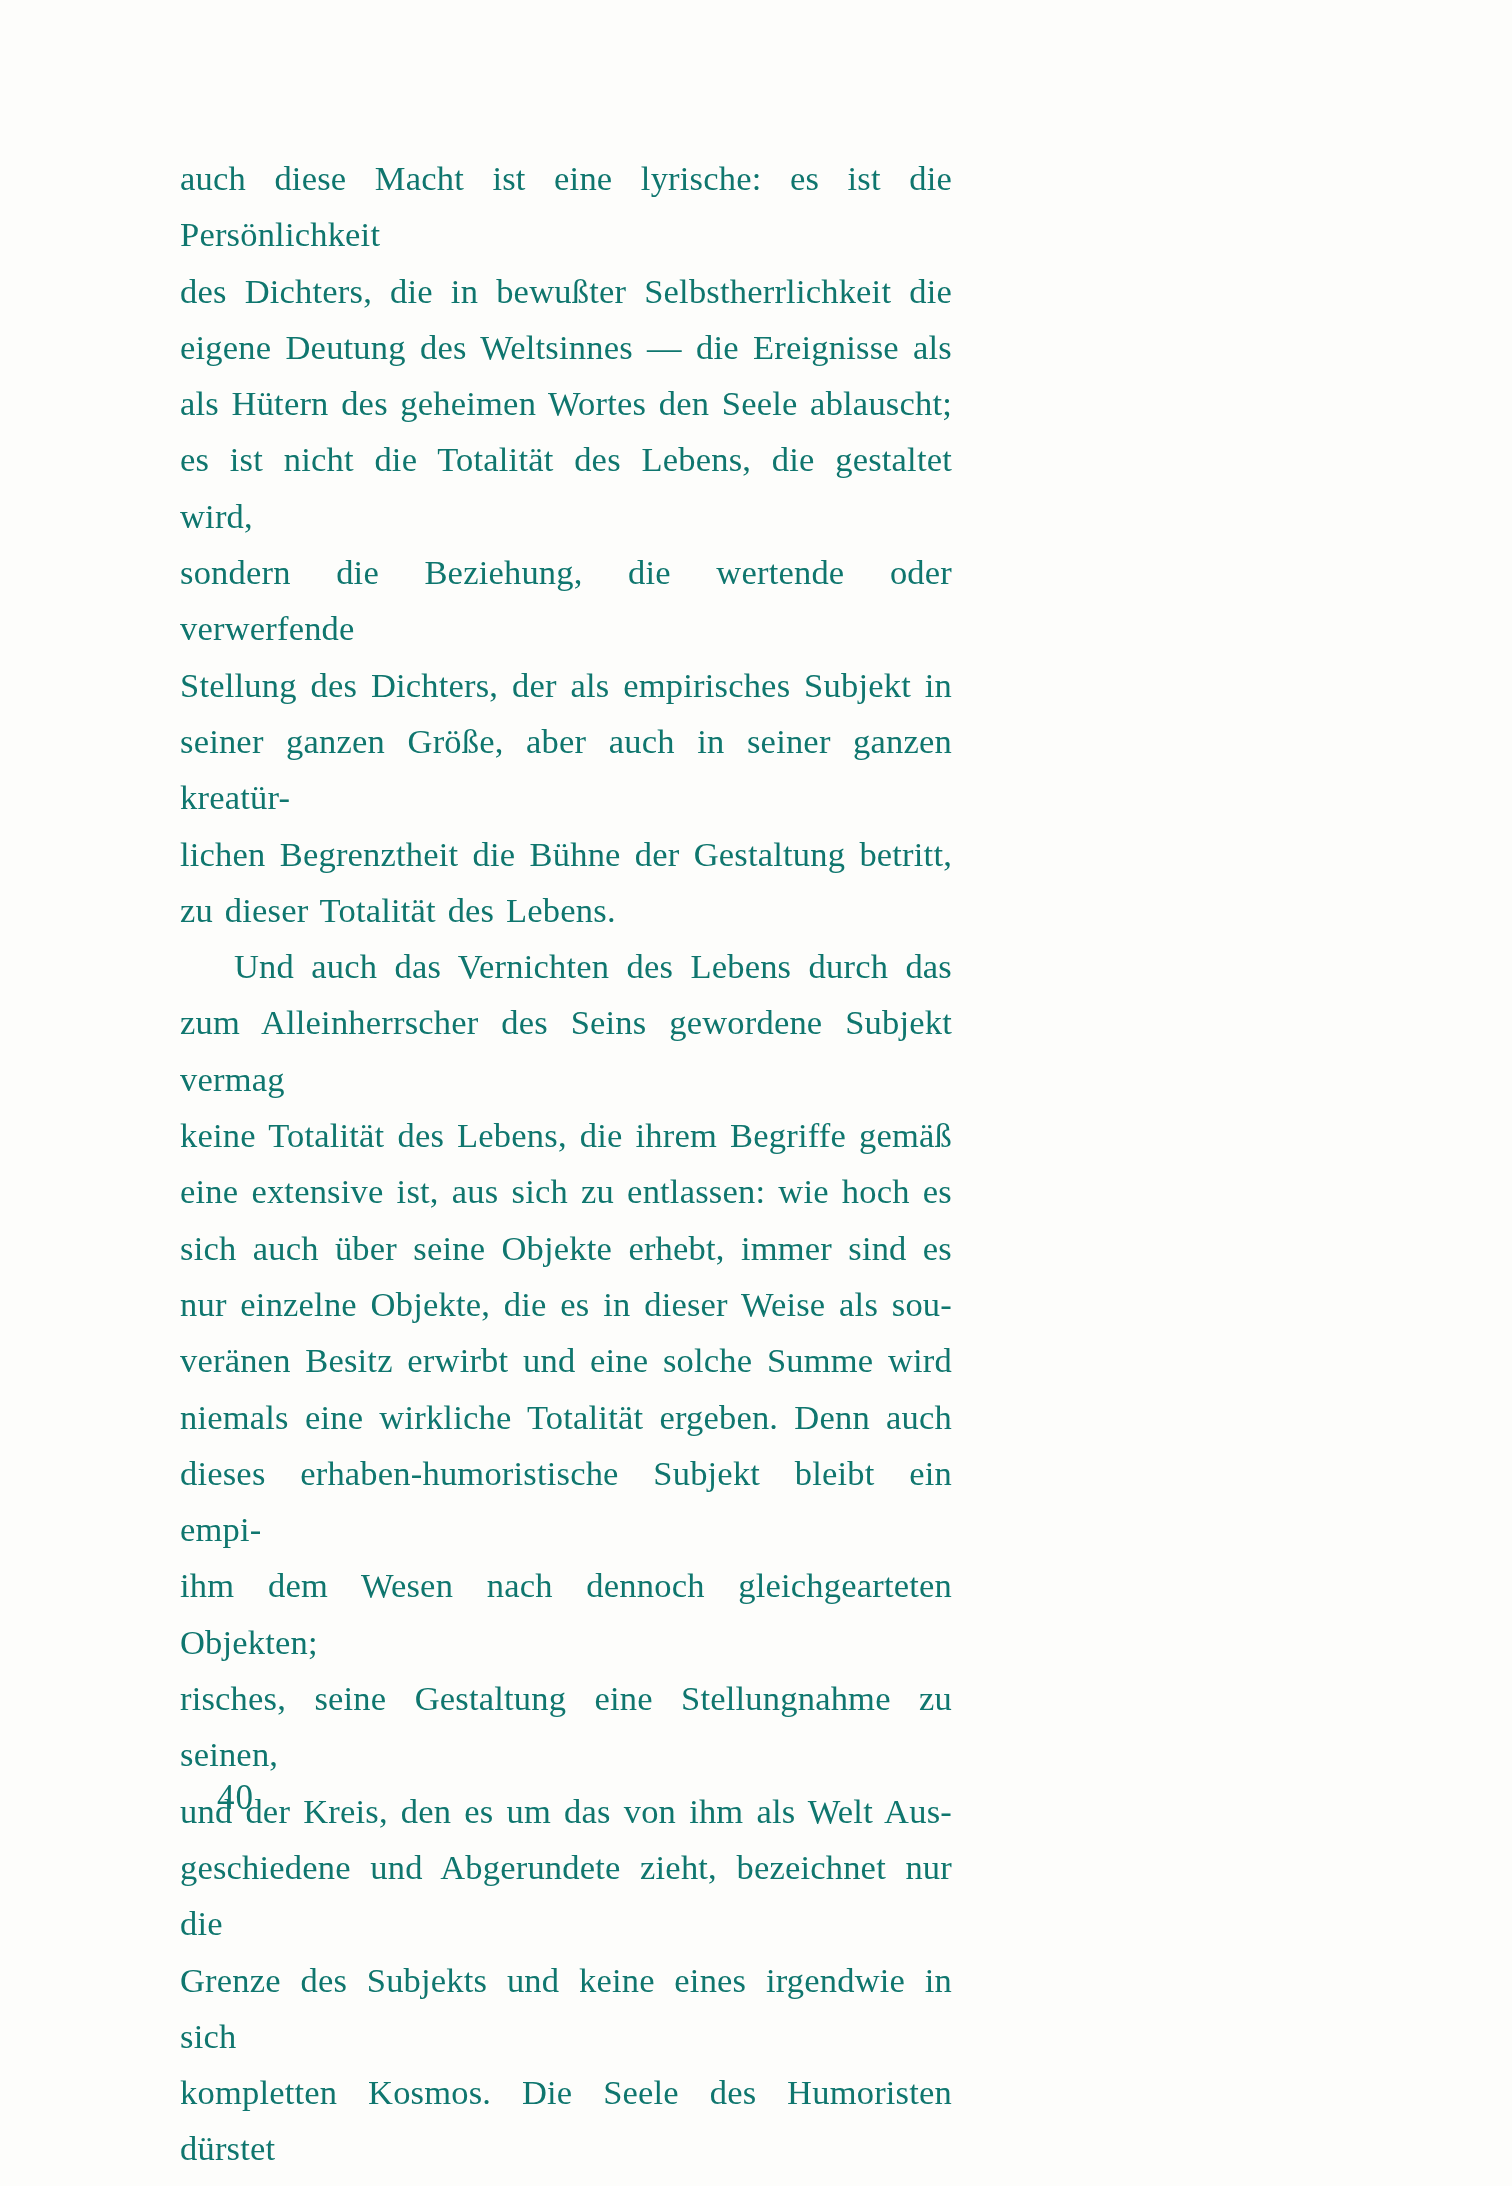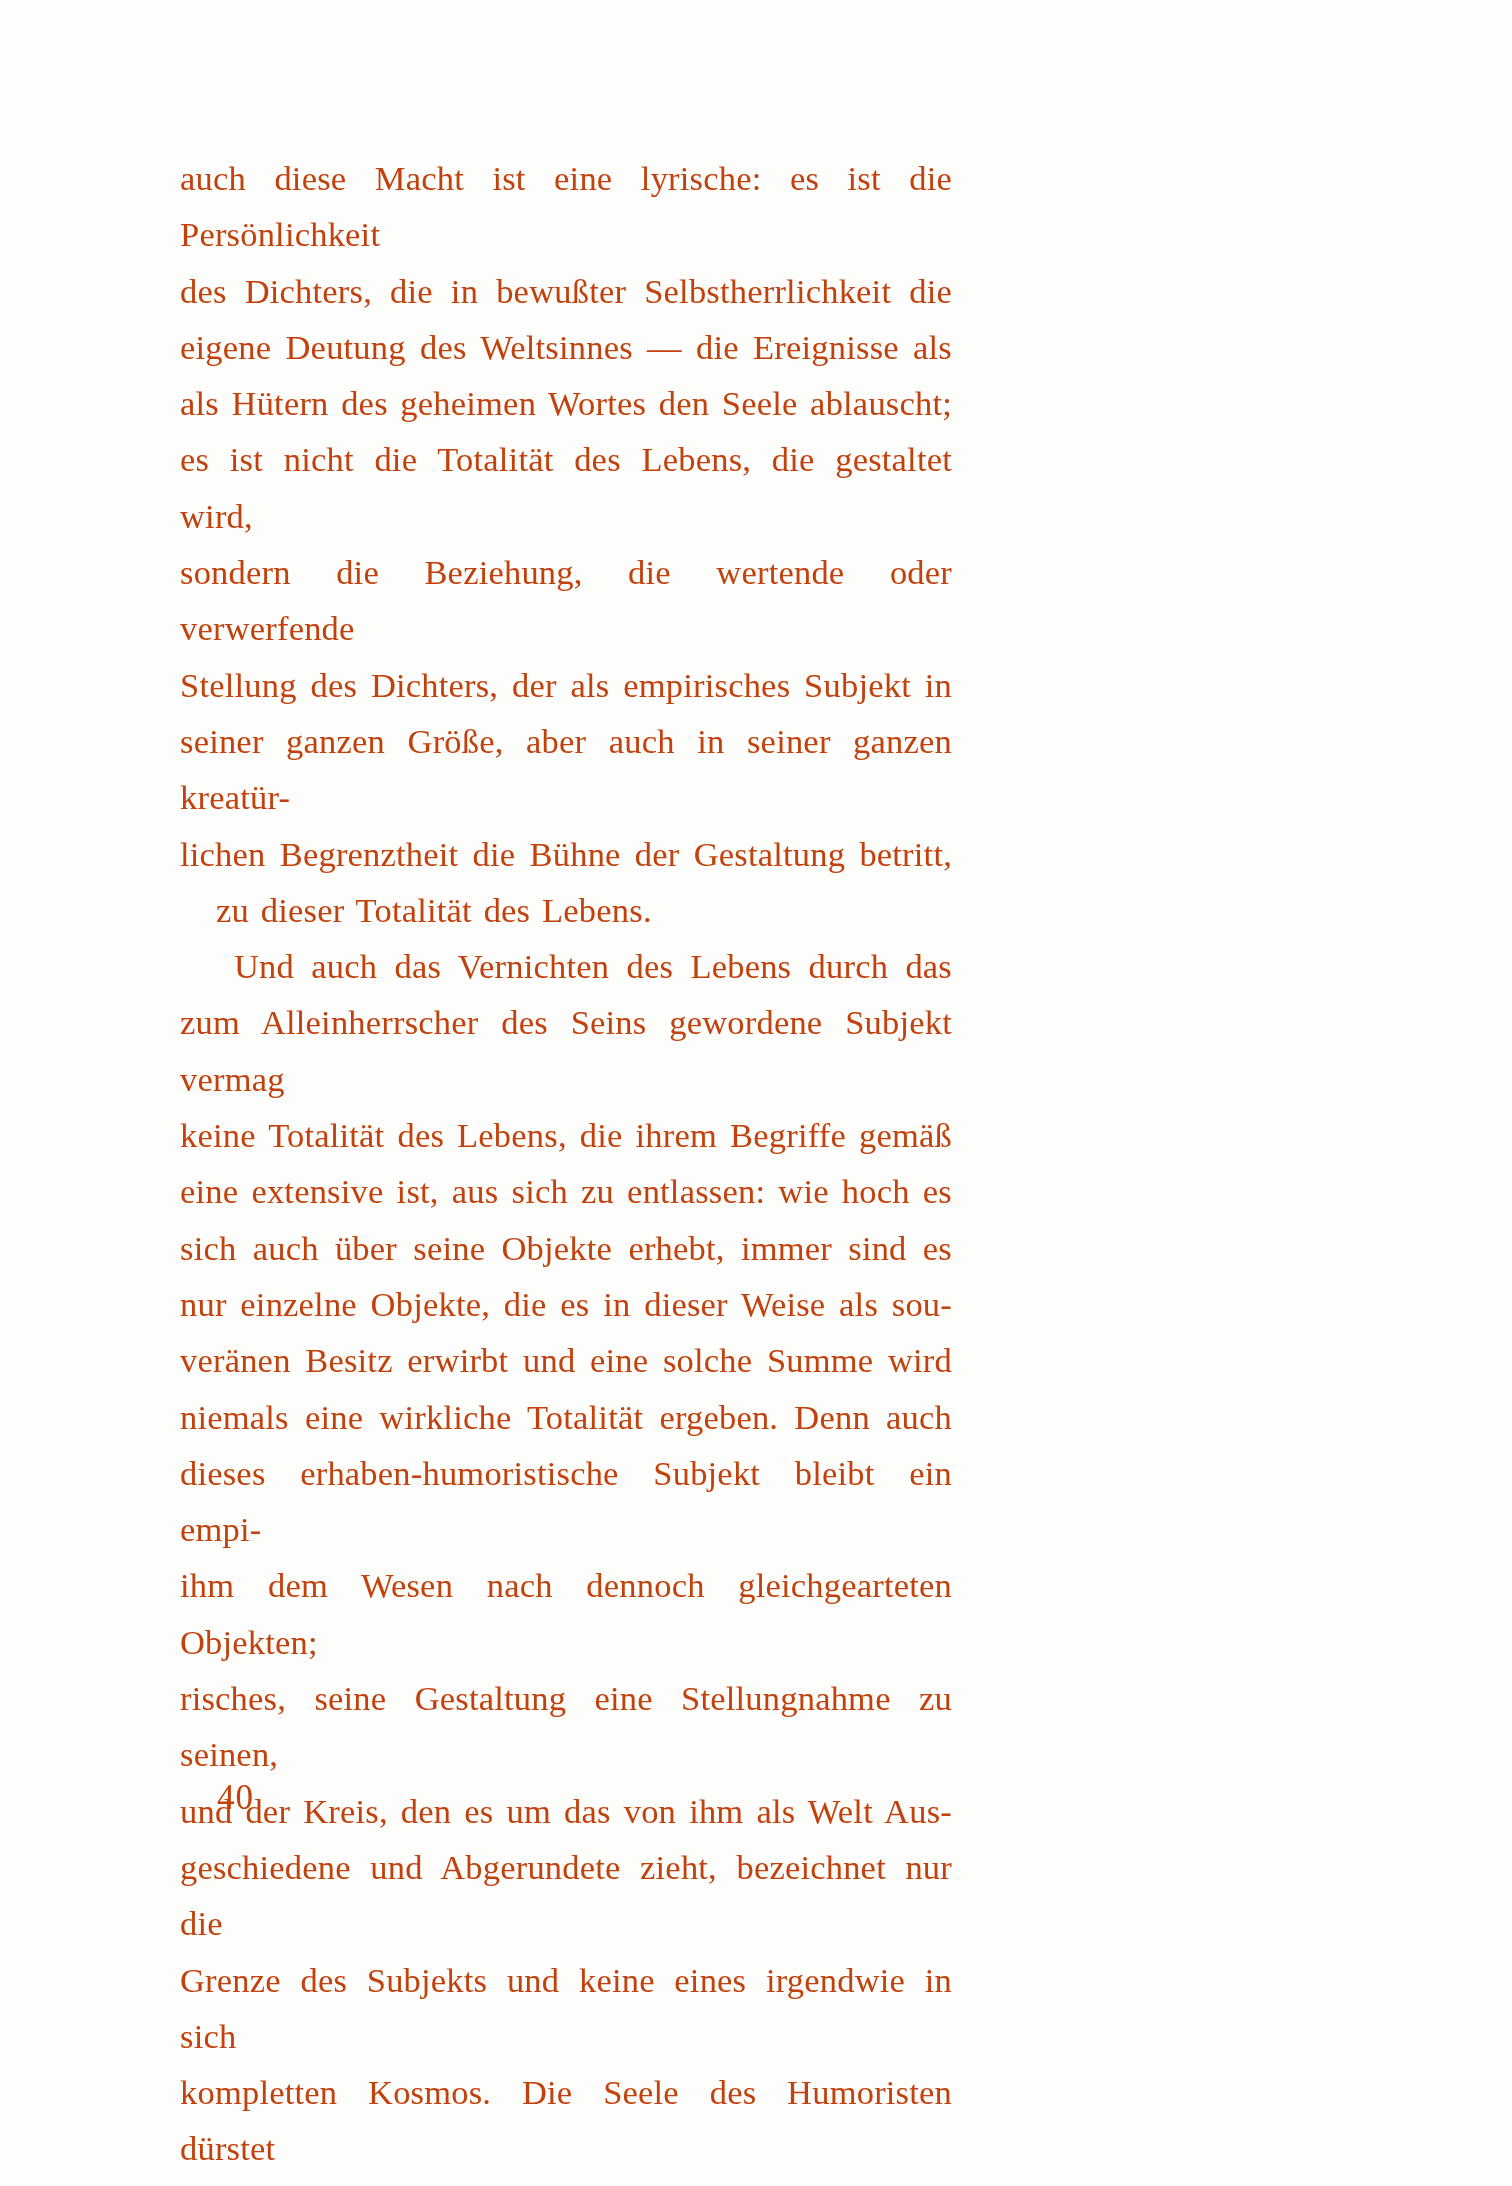--- a/index.html
+++ b/index.html
@@ -8,40 +8,39 @@
     background: #e8e8e8;
   }
   .page {
     position: relative;
     width: 1512px;
     height: 2186px;
     margin: 0 auto;
     background: #fdfdfb;
     overflow: hidden;
     font-family: "Liberation Serif", "DejaVu Serif", serif;
-    color: #c2410c;
+    color: #0f766e;
   }
   .text-block {
     position: absolute;
     left: 180px;
     top: 150px;
     width: 772px;
   }
   .line {
     font-size: 34.5px;
     line-height: 56.3px;
     letter-spacing: 0.2px;
     word-spacing: 3px;
     text-align: justify;
     text-align-last: justify;
     white-space: normal;
   }
   .line.short {
     text-align-last: left;
-    margin-left: 36px;
   }
   .line.indent {
     text-indent: 54px;
   }
   .page-number {
     position: absolute;
     left: 181px;
     top: 1778px;
     font-size: 35px;
     line-height: 40px;

